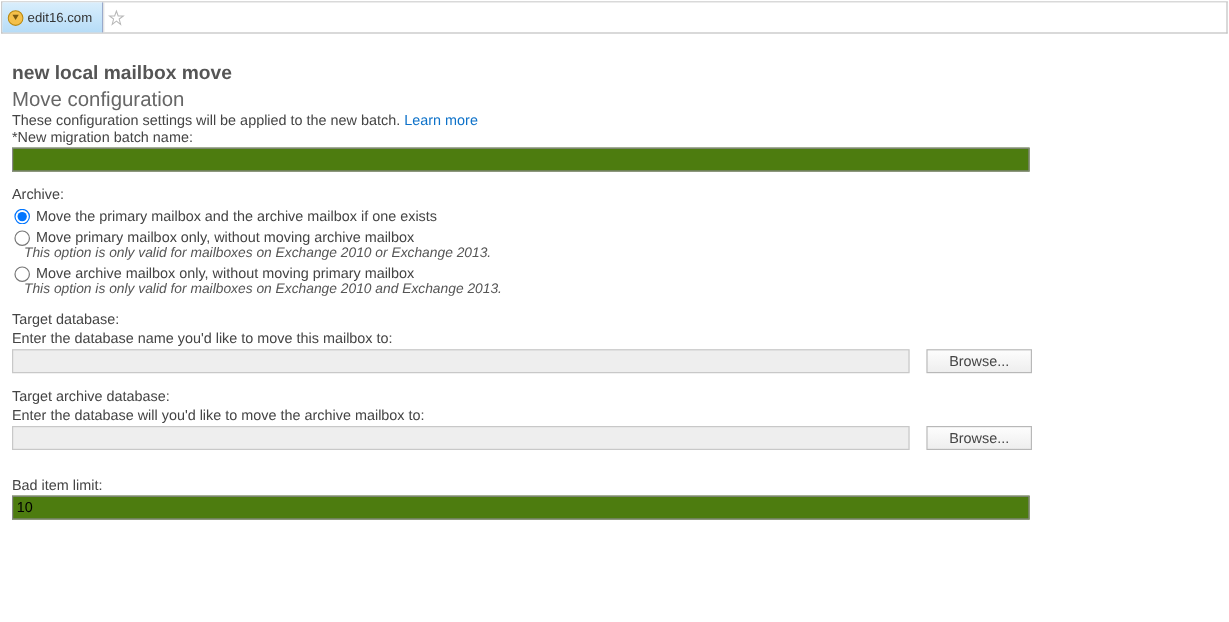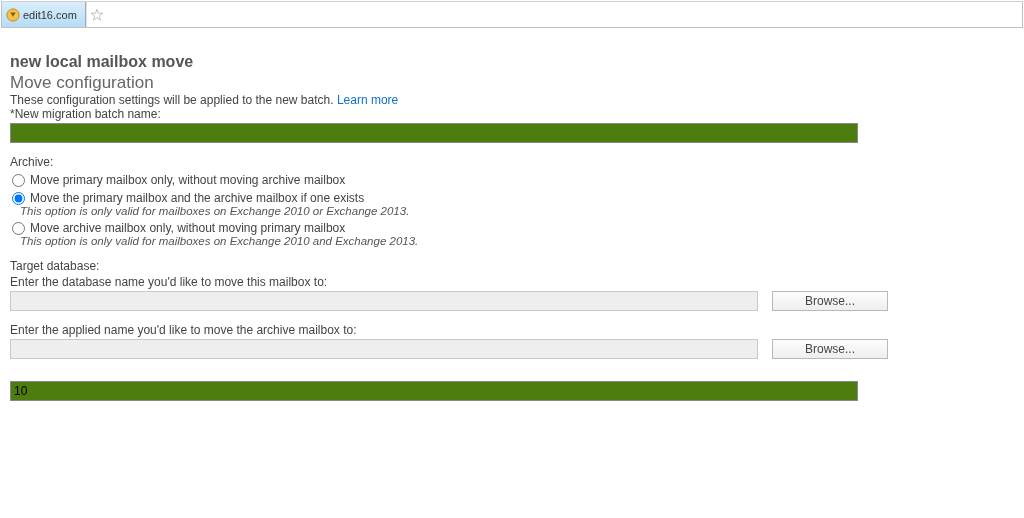--- a/index.html
+++ b/index.html
@@ -25,21 +25,21 @@
     .text-input.gray { background: #eeeeee; border: 1px solid #c8c8c8; }
     
     .section { margin-top: 12px; }
     .radio-row { display: flex; align-items: flex-start; gap: 5px; margin: 4px 0 0 2px; }
     .radio-row input { margin-top: 1px; }
     .radio-text { font-size: 12px; color: #444; }
     .radio-note { font-style: italic; color: #555; font-size: 11.5px; margin-left: 10px; margin-bottom: 4px; }
     
     .db-row { display: flex; align-items: center; gap: 14px; }
     .db-row .text-input { width: 748px; height: 20px; }
-    .browse-btn { width: 116px; height: 20px; background: linear-gradient(#fdfdfd,#eeeeee); border: 1px solid #b8b8b8; font-size: 12px; color: #444; cursor: pointer; }
+    .browse-btn { width: 88px; height: 20px; background: linear-gradient(#fdfdfd,#eeeeee); border: 1px solid #b8b8b8; font-size: 12px; color: #444; cursor: pointer; }
   </style>
 </head>
 <body>
 
 <div class="addr-bar">
   <div class="addr-site">
     <svg class="addr-icon" viewBox="0 0 16 16">
       <circle cx="8" cy="8" r="7" fill="#f5c04a" stroke="#b88810" stroke-width="1"></circle>
       <path d="M5 5 L11 5 L8 10 Z" fill="#7a5a10"></path>
     </svg>
@@ -60,52 +60,54 @@
     <a href="#" class="learn-more">Learn more</a>
   </div>
 
   <div class="field-label">*New migration batch name:</div>
   <input type="text" class="text-input" value="" style="">
 
   <div class="section">
     <div class="field-label">Archive:</div>
 
     <label class="radio-row">
-      <input type="radio" name="archive" style="">
-      <span class="radio-text">Move primary mailbox only, without moving archive mailbox</span>
+      <input type="radio" name="archive" checked="" style="">
+      <span class="radio-text">Move the primary mailbox and the archive mailbox if one exists</span>
     </label>
 
     <label class="radio-row">
-      <input type="radio" name="archive" checked="" style="">
-      <span class="radio-text">Move the primary mailbox and the archive mailbox if one exists</span>
+      <input type="radio" name="archive" style="">
+      <span class="radio-text">Move primary mailbox only, without moving archive mailbox</span>
     </label>
     <div class="radio-note">This option is only valid for mailboxes on Exchange 2010 or Exchange 2013.</div>
 
     <label class="radio-row">
       <input type="radio" name="archive" style="">
       <span class="radio-text">Move archive mailbox only, without moving primary mailbox</span>
     </label>
     <div class="radio-note">This option is only valid for mailboxes on Exchange 2010 and Exchange 2013.</div>
   </div>
 
   <div class="section">
     <div class="field-label">Target database:</div>
     <div class="helper">Enter the database name you'd like to move this mailbox to:</div>
     <div class="db-row">
       <input type="text" class="text-input gray" value="" style="">
       <button class="browse-btn">Browse...</button>
     </div>
   </div>
 
   <div class="section">
-    <div class="helper">Enter the applied name you'd like to move the archive mailbox to:</div>
+    <div class="field-label">Target archive database:</div>
+    <div class="helper">Enter the database will you'd like to move the archive mailbox to:</div>
     <div class="db-row">
       <input type="text" class="text-input gray" value="" style="">
       <button class="browse-btn">Browse...</button>
     </div>
   </div>
 
   <div class="section" style="margin-top:22px;">
+    <div class="field-label">Bad item limit:</div>
     <input type="text" class="text-input" value="10" style="">
   </div>
 
   
 </div>
 
 </body></html>

